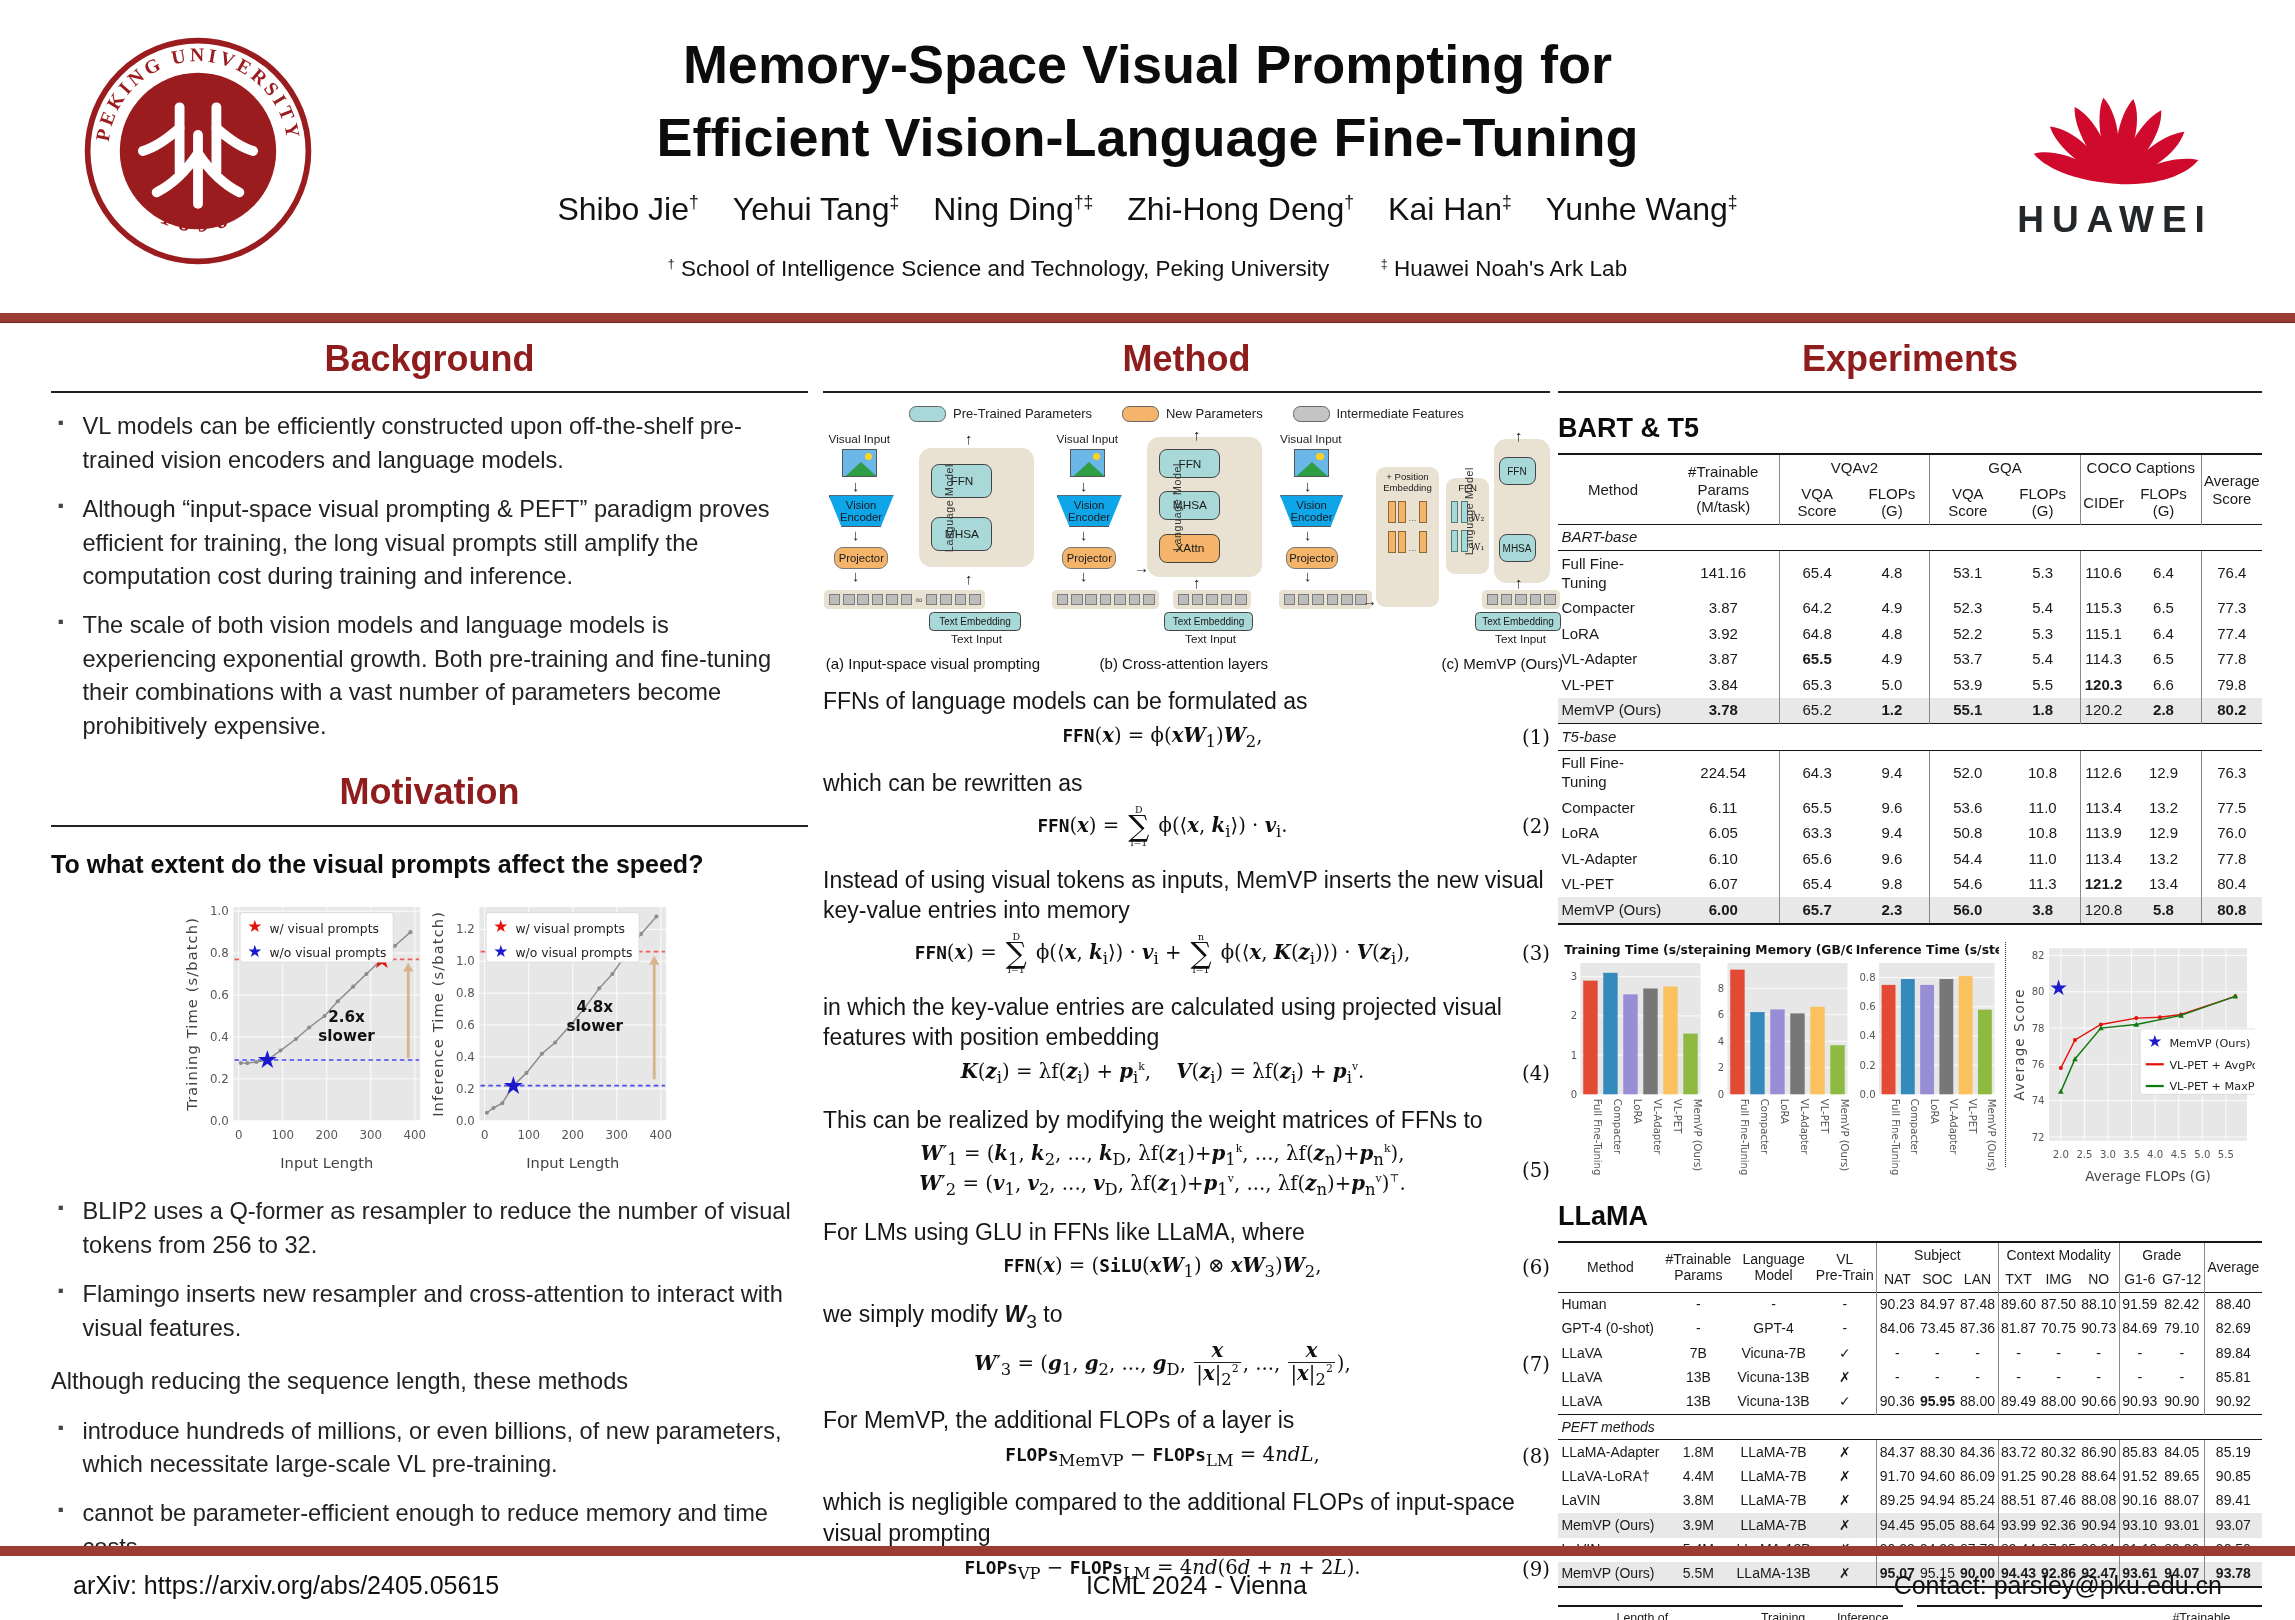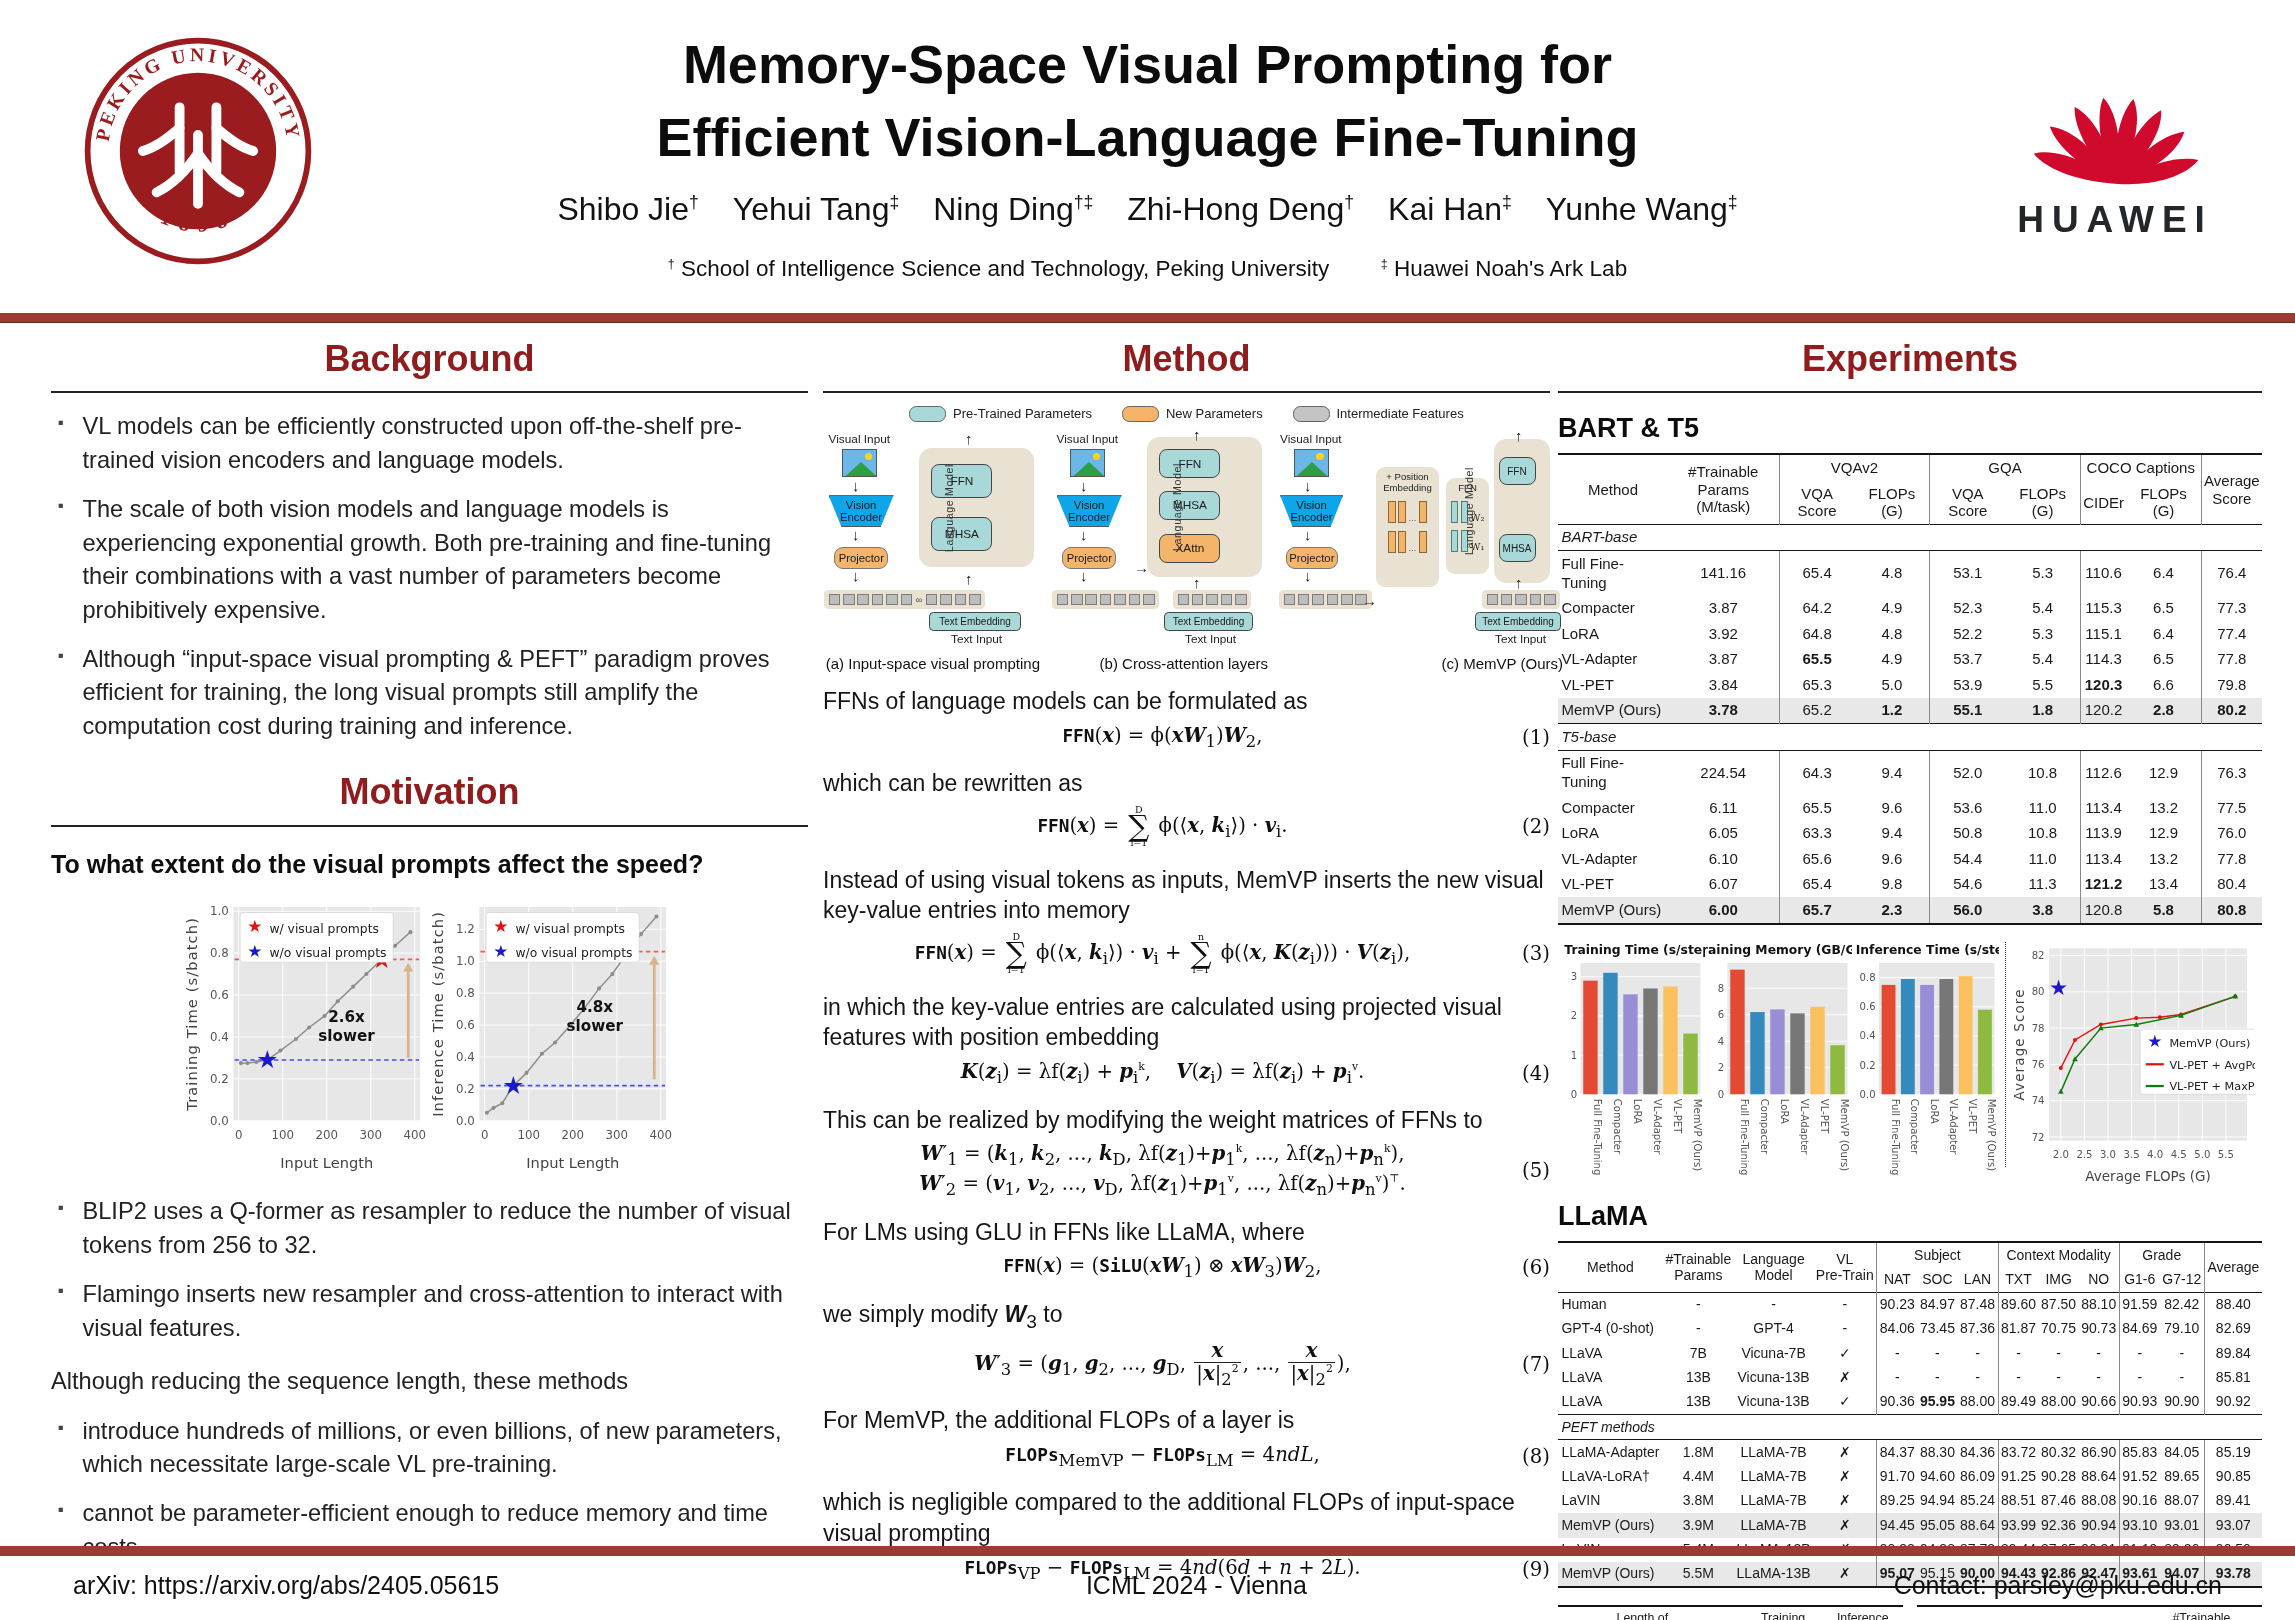--- a/index.html
+++ b/index.html
@@ -166,22 +166,22 @@
   <span class="affsep"></span>
   <sup>‡</sup>
   <span>Huawei Noah's Ark Lab</span>
 </div>
 <div id="top-bar"></div>
 
 <div class="col" id="col-left">
   <div class="sec-title">Background</div>
   <ul class="bullets">
       <li>VL models can be efficiently constructed upon off-the-shelf pre-trained vision encoders and language models.</li>
+      <li>Although “input-space visual prompting &amp; PEFT” paradigm proves efficient for training, the long visual prompts still amplify the computation cost during training and inference.</li>
       <li>The scale of both vision models and language models is experiencing exponential growth.  Both pre-training and fine-tuning their combinations with a vast number of parameters become prohibitively expensive.</li>
-      <li>Although “input-space visual prompting &amp; PEFT” paradigm proves efficient for training, the long visual prompts still amplify the computation cost during training and inference.</li>
     </ul>
 
   <div class="sec-title" style="margin-top:28px;">Motivation</div>
   <div class="q">To what extent do the visual prompts affect the speed?</div>
 
   <div class="mcharts">
     <div><svg width="243" height="277" viewBox="0 0 432 492">
           <rect x="86" y="14" width="332" height="380" fill="#e7e7e7"></rect>
           <line x1="95.39622641509433" x2="95.39622641509433" y1="14" y2="394" stroke="#ffffff" stroke-width="1.6"></line>
           <line x1="173.69811320754718" x2="173.69811320754718" y1="14" y2="394" stroke="#ffffff" stroke-width="1.6"></line>
@@ -413,21 +413,21 @@
         <div class="toks" style="left:0px;top:159px;">
           <span class="tok"></span>
             <span class="tok"></span>
             <span class="tok"></span>
             <span class="tok"></span>
             <span class="tok"></span>
             <span class="tok"></span>
         </div>
         <div class="arr" style="left:83px;top:162px;">→</div>
 
-        <div class="bbox" style="left:97px;top:36px;width:63px;height:120px;">
+        <div class="bbox" style="left:97px;top:36px;width:63px;height:140px;">
           <div class="bt">+ Position Embedding</div>
           <div class="barrow">
               <span class="vbar"></span>
               <span class="vbar"></span>
               <span class="dots">…</span>
               <span class="vbar"></span>
             </div>
           <div class="barrow">
               <span class="vbar"></span>
               <span class="vbar"></span>

